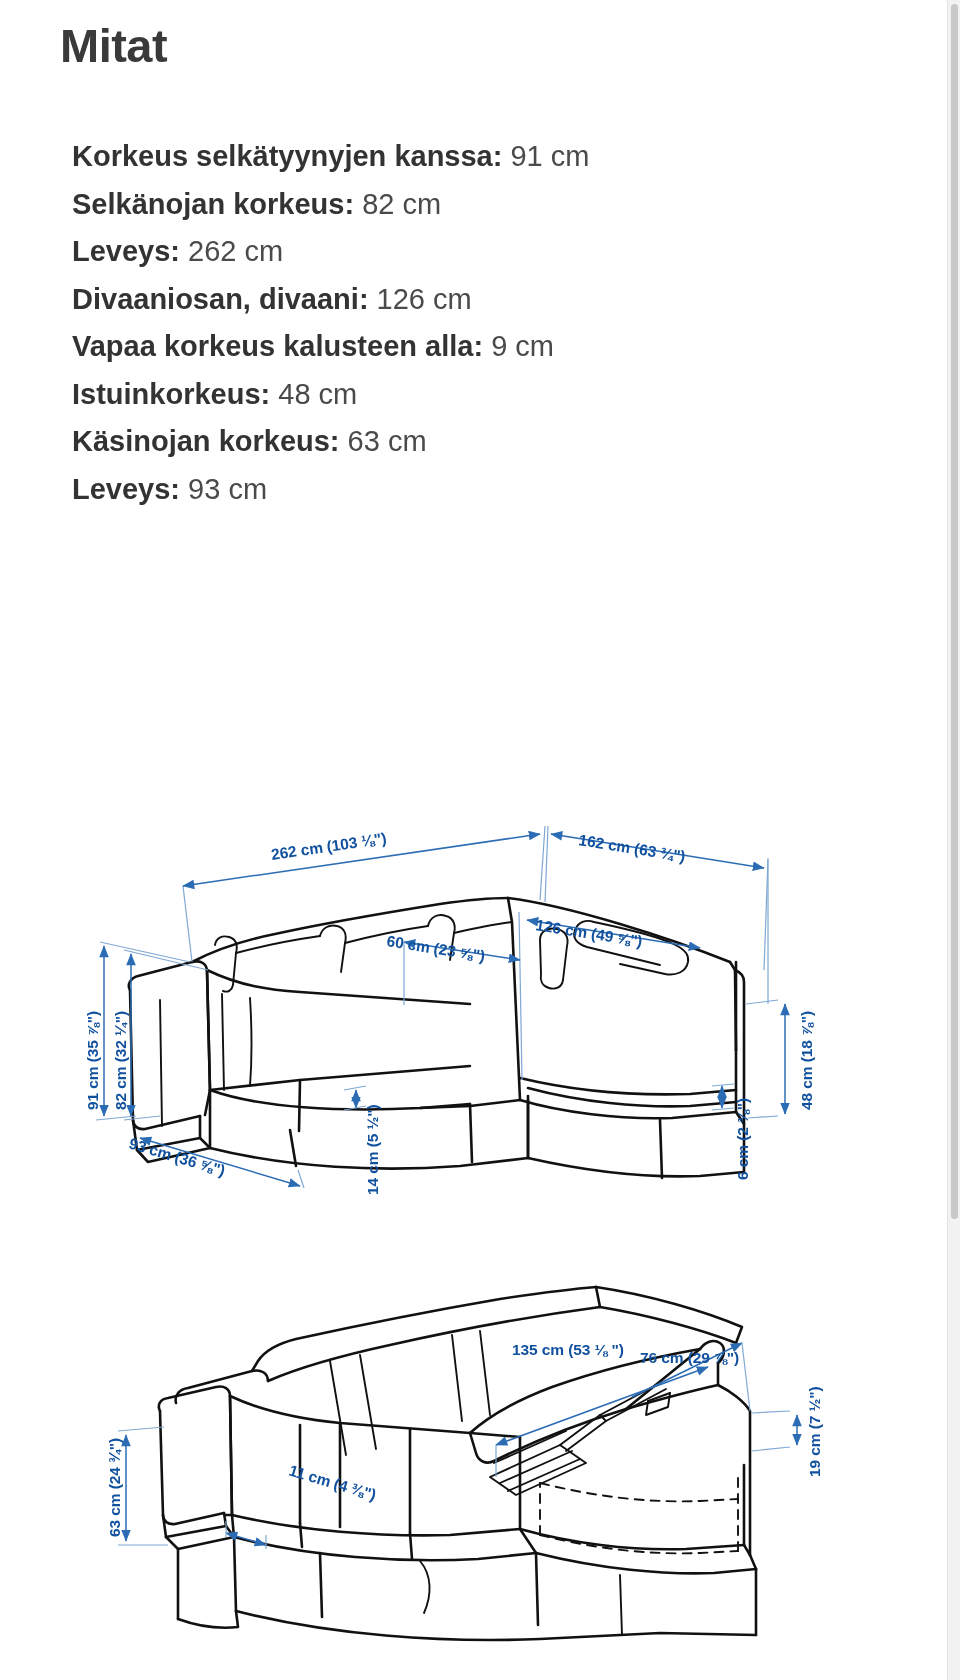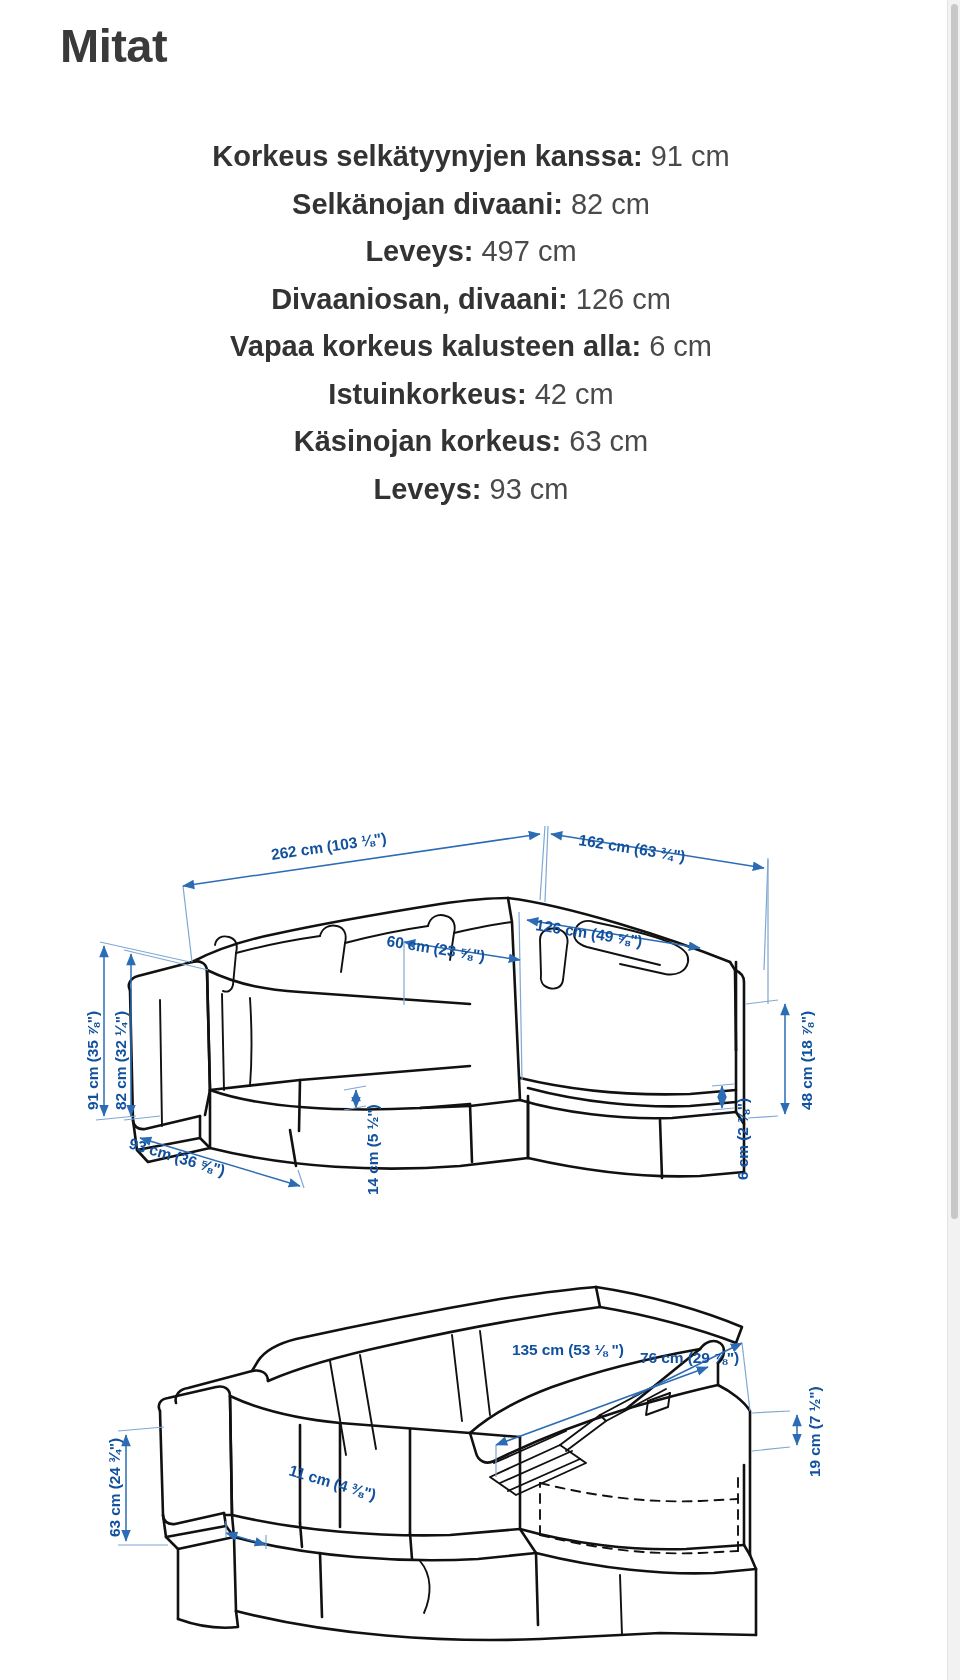--- a/index.html
+++ b/index.html
@@ -33,23 +33,22 @@
     margin:0;
     font-size:47px;
     line-height:64px;
     font-weight:bold;
     color:#3a3a3a;
     letter-spacing:-0.5px;
   }
 
   .specs{
     position:absolute;
-    left:61px;top:133px;
+    left:72px;top:133px;
     width:820px;
-    text-align:center;
   }
   .spec-row{
     font-size:29px;
     line-height:47.5px;
     color:#3d3d3d;
     white-space:nowrap;
   }
   .spec-label{font-weight:bold;color:#333333;}
   .spec-value{font-weight:normal;color:#4a4a4a;}
 
@@ -80,38 +79,38 @@
 <div class="page">
 
   <h1 class="title">Mitat</h1>
 
   <div class="specs">
     <div class="spec-row">
       <span class="spec-label">Korkeus selkätyynyjen kanssa:</span>
       <span class="spec-value">91 cm</span>
     </div>
     <div class="spec-row">
-      <span class="spec-label">Selkänojan divaani:</span>
+      <span class="spec-label">Selkänojan korkeus:</span>
       <span class="spec-value">82 cm</span>
     </div>
     <div class="spec-row">
       <span class="spec-label">Leveys:</span>
-      <span class="spec-value">497 cm</span>
+      <span class="spec-value">262 cm</span>
     </div>
     <div class="spec-row">
       <span class="spec-label">Divaaniosan, divaani:</span>
       <span class="spec-value">126 cm</span>
     </div>
     <div class="spec-row">
       <span class="spec-label">Vapaa korkeus kalusteen alla:</span>
-      <span class="spec-value">6 cm</span>
+      <span class="spec-value">9 cm</span>
     </div>
     <div class="spec-row">
       <span class="spec-label">Istuinkorkeus:</span>
-      <span class="spec-value">42 cm</span>
+      <span class="spec-value">48 cm</span>
     </div>
     <div class="spec-row">
       <span class="spec-label">Käsinojan korkeus:</span>
       <span class="spec-value">63 cm</span>
     </div>
     <div class="spec-row">
       <span class="spec-label">Leveys:</span>
       <span class="spec-value">93 cm</span>
     </div>
   </div>

